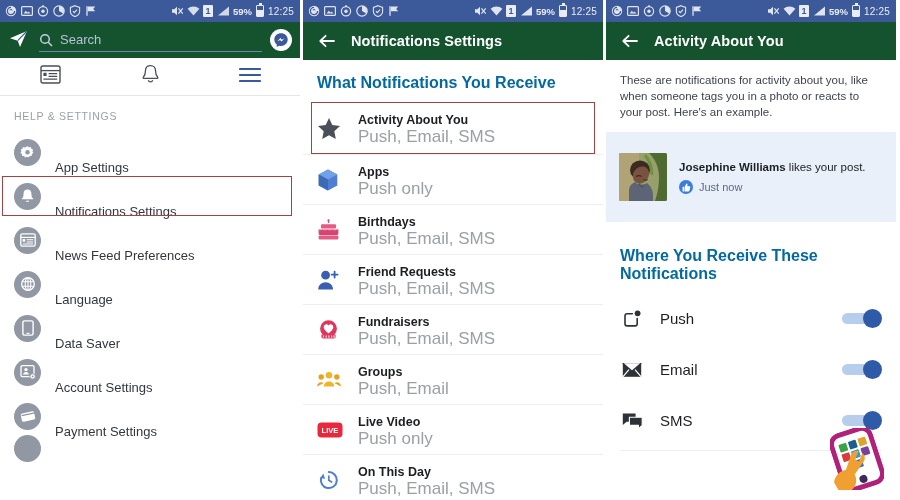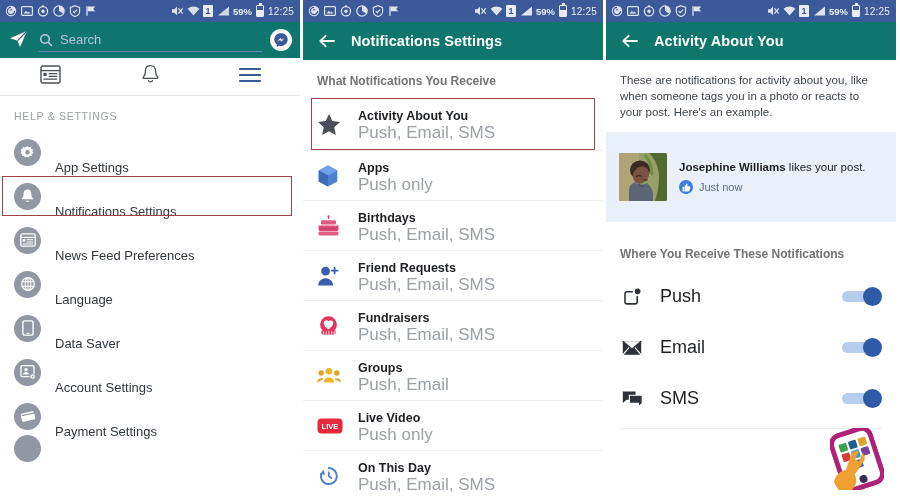--- a/index.html
+++ b/index.html
@@ -33,21 +33,21 @@
   }
   .sb-batt:before {
     content: ""; position: absolute; top: -3px; left: 2px; width: 3px; height: 2px; background: #e9ecf3;
   }
   .sb-sim {
     width: 10px; height: 12px; background: #e9ecf3; color: #3c5a99; border-radius: 1px;
     font-size: 9px; font-weight: bold; text-align: center; line-height: 12px;
   }
 
   
-  .appbar { height: 36px; background: #0f766e; display: flex; align-items: center; padding: 0 8px; }
+  .appbar { height: 36px; background: #14532d; display: flex; align-items: center; padding: 0 8px; }
   .appbar.tall { height: 38px; }
   .ab-title { color: #fff; font-size: 14.5px; font-weight: bold; margin-left: 14px; letter-spacing: .1px; }
   .back-arrow { width: 20px; height: 20px; margin-left: 6px; cursor: pointer; }
   .search-wrap { flex: 1; margin-left: 10px; margin-right: 8px; border-bottom: 1.2px solid #6d84b4; display: flex; align-items: center; height: 24px; }
   .search-ic { width: 14px; height: 14px; margin-right: 7px; }
   .search-ph { color: #b7c2db; font-size: 13px; }
   .messenger-btn { width: 22px; height: 22px; border-radius: 50%; background: #fff; display: flex; align-items: center; justify-content: center; flex: 0 0 22px; }
 
   
   .tabbar { height: 38px; background: #fff; display: flex; align-items: center; border-bottom: 1px solid #e4e6eb; }
@@ -59,41 +59,41 @@
   }
   .menu-item { display: flex; align-items: center; height: 44px; padding: 0 14px; position: relative; }
   .menu-icon {
     width: 27px; height: 27px; border-radius: 50%; background: #9197a3;
     display: flex; align-items: center; justify-content: center; flex: 0 0 27px;
   }
   .menu-label { font-size: 13px; color: #32373f; margin-left: 14px; margin-top: 31px; }
   .hl-box { position: absolute; border: 1.6px solid #9e4444; pointer-events: none; }
 
   
-  .blue-head { color: #737373; font-size: 12px; font-weight: bold; padding: 14px 14px 10px 14px; }
+  .blue-head { color: #0369a1; font-size: 16px; font-weight: bold; padding: 14px 14px 10px 14px; }
   .n-item { display: flex; align-items: center; min-height: 49px; padding: 0 14px; position: relative; }
   .n-ic { width: 26px; flex: 0 0 26px; display: flex; align-items: center; }
   .n-txt { margin-left: 15px; }
   .n-title { font-size: 12.5px; color: #1c1e21; font-weight: bold; line-height: 15px; }
   .n-sub { font-size: 17px; color: #9aa0a6; line-height: 16px; margin-top: 1px; }
   .divider { height: 1px; background: #eceef1; margin-left: 0; }
 
   
   .desc { font-size: 11.5px; color: #3e4350; line-height: 16px; padding: 12px 14px 12px 14px; }
   .notif-card { background: #e9f0fa; display: flex; align-items: flex-start; padding: 21px 13px; }
   .avatar { width: 48px; height: 48px; flex: 0 0 48px; border-radius: 2px; overflow: hidden; position: relative; background: #6a7a4a; }
   .notif-body { margin-left: 12px; padding-top: 4px; }
   .notif-text { font-size: 11.5px; color: #1c1e21; line-height: 15px; }
   .notif-text b { font-weight: bold; }
   .notif-meta { display: flex; align-items: center; margin-top: 5px; gap: 6px; }
   .like-badge { width: 14px; height: 14px; border-radius: 50%; background: #3b7ddd; display: flex; align-items: center; justify-content: center; }
   .notif-time { font-size: 11px; color: #5d6a84; }
   .toggle-row { display: flex; align-items: center; height: 51px; padding: 0 14px; }
   .t-ic { width: 24px; flex: 0 0 24px; display: flex; align-items: center; justify-content: center; }
-  .t-label { font-size: 18px; color: #1c1e21; margin-left: 16px; }
+  .t-label { font-size: 15px; color: #1c1e21; margin-left: 16px; }
   .switch { margin-left: auto; width: 40px; height: 15px; position: relative; }
   .switch .track { position: absolute; left: 0; top: 2px; width: 34px; height: 11px; border-radius: 6px; background: #b6cdec; }
   .switch .knob { position: absolute; right: 0; top: -2px; width: 19px; height: 19px; border-radius: 50%; background: #2e5aa8; }
   .watermark { position: absolute; right: 12px; bottom: 10px; width: 54px; height: 62px; }
 </style>
 </head>
 <body>
 
 <div class="screens">
 

